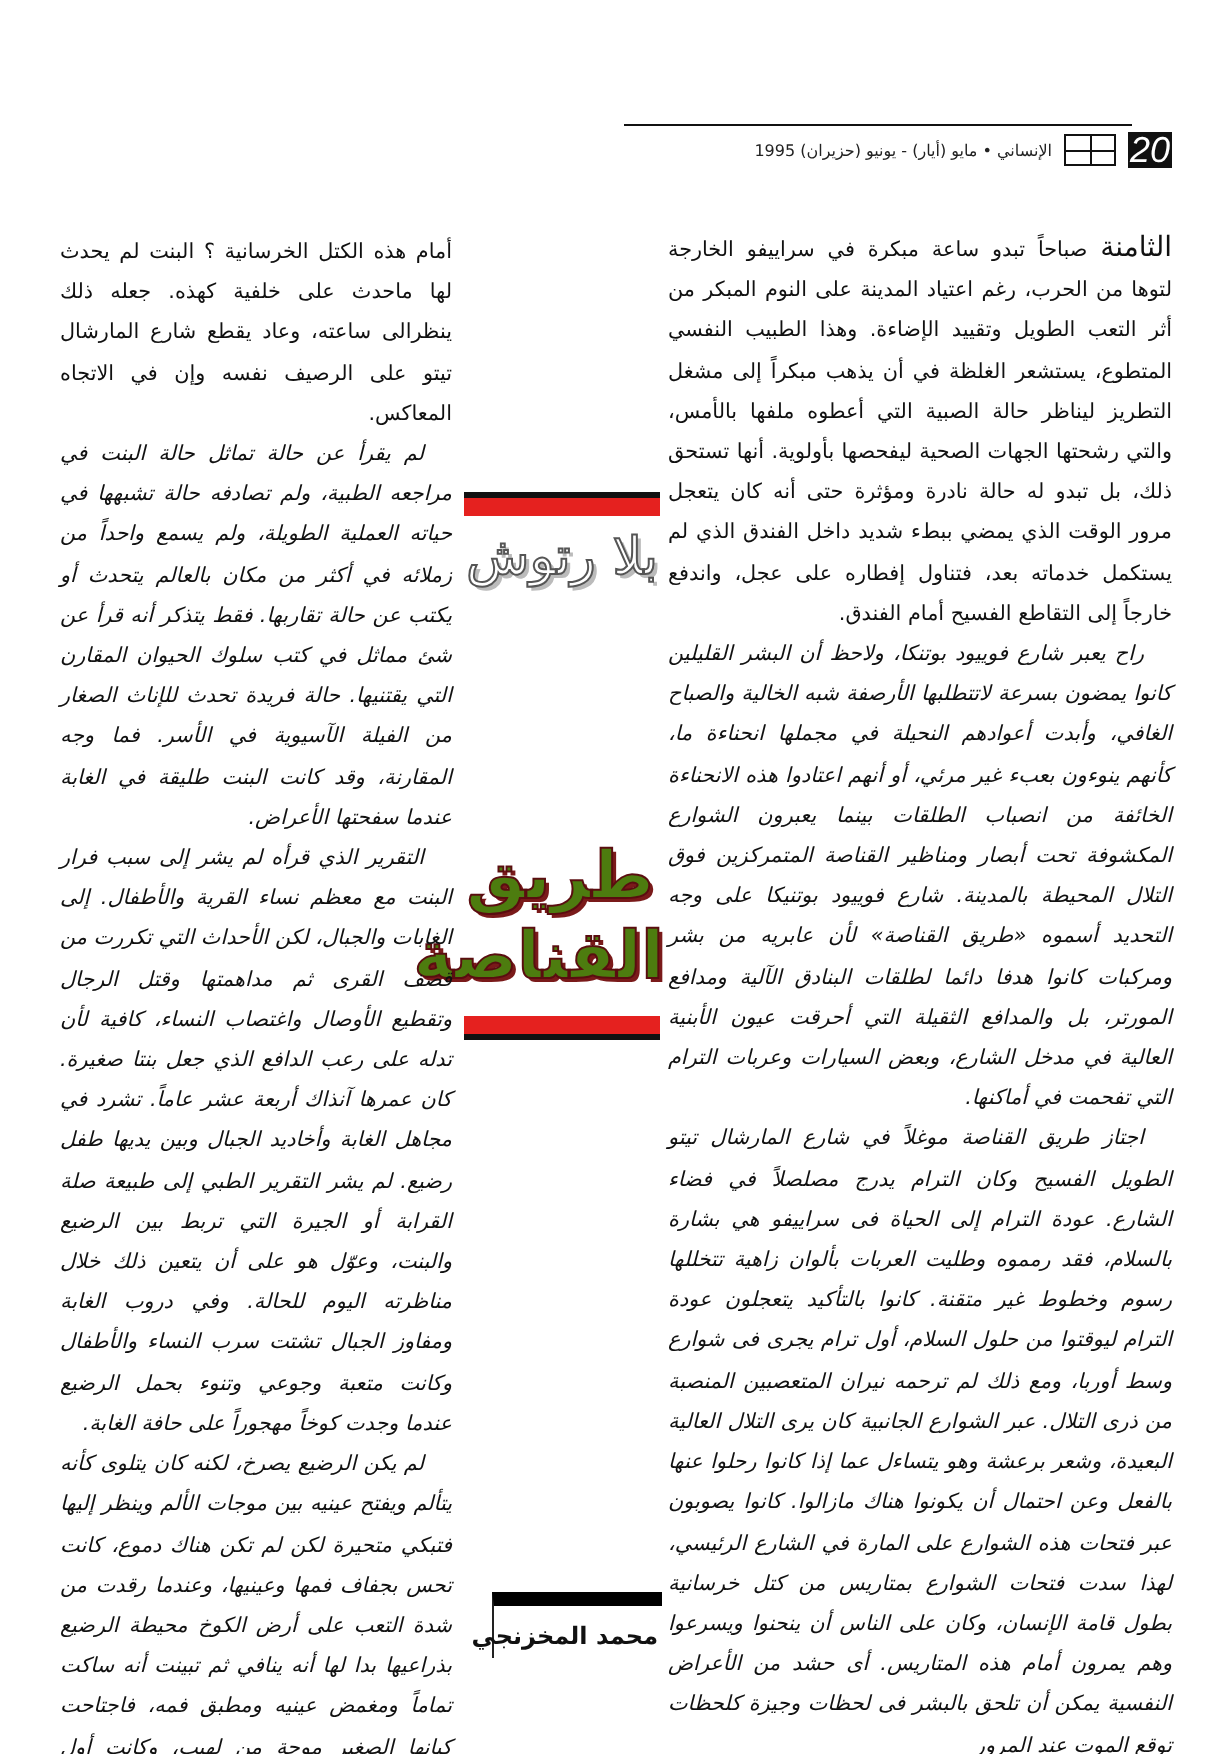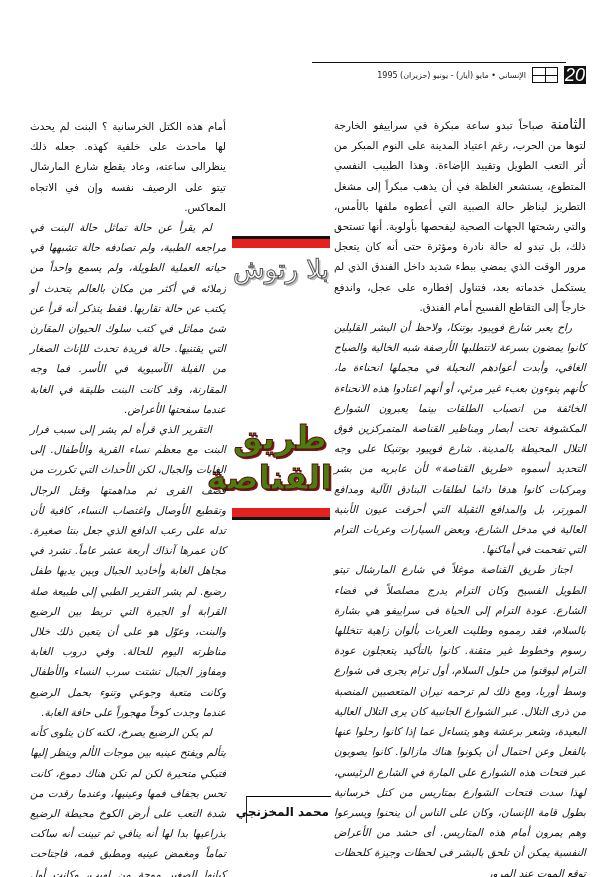--- a/index.html
+++ b/index.html
@@ -30,40 +30,40 @@
     position: absolute; direction: rtl; text-align: justify; text-align-last: right;
     font-family: "DejaVu Sans", sans-serif; font-size: 10.4px; line-height: 20.2px;
     color: #111; letter-spacing: -0.2px;
   }
   .col p { margin: 0; text-indent: 0; }
   .col p.indent { text-indent: 14px; font-style: italic; }
   .col-right { left: 334px; top: 114px; width: 252px; }
   .col-left { left: 30px; top: 116px; width: 196px; }
   .lead-word { font-weight: normal; font-size: 14px; }
 
-  .title-block { position: absolute; left: 232px; top: 236px; width: 98px; }
+  .title-block { position: absolute; left: 232px; top: 246px; width: 98px; }
   .bar-top { height: 3px; background: #111; }
   .bar-red { height: 9px; background: #e5211f; }
   .series-title {
     direction: rtl; text-align: center; font-family: "DejaVu Serif", serif; font-size: 26px;
     color: #fff; -webkit-text-stroke: 1px #555; text-shadow: 2px 2px 0 #bbb;
     margin-top: 4px; line-height: 34px;
   }
   .main-title {
     position: absolute; left: 228px; top: 418px; width: 104px; direction: rtl; text-align: center;
     font-family: "DejaVu Sans", sans-serif; font-weight: bold; font-size: 33px; line-height: 40px;
     color: #4d7c0f; -webkit-text-stroke: 1px #5a0d10; text-shadow: 2px 2px 0 #7a1a1a;
   }
   .bar-bottom { position: absolute; left: 232px; top: 508px; width: 98px; }
   .bar-bottom .bar-red { height: 9px; }
   .bar-bottom .bar-top { height: 3px; }
 
   .author-box {
     position: absolute; left: 246px; top: 796px; width: 84px; height: 26px;
-    border-top: 1px solid #000000; border-left: 1px solid #222;
+    border-top: 7px solid #000000; border-left: 1px solid #222;
   }
   .author {
     position: absolute; right: 2px; top: 8px; direction: rtl; font-weight: bold; font-size: 12px;
     white-space: nowrap; font-family: "DejaVu Sans", sans-serif;
   }
 </style>
 </head>
 <body>
 
 <div class="header-rule"></div>

